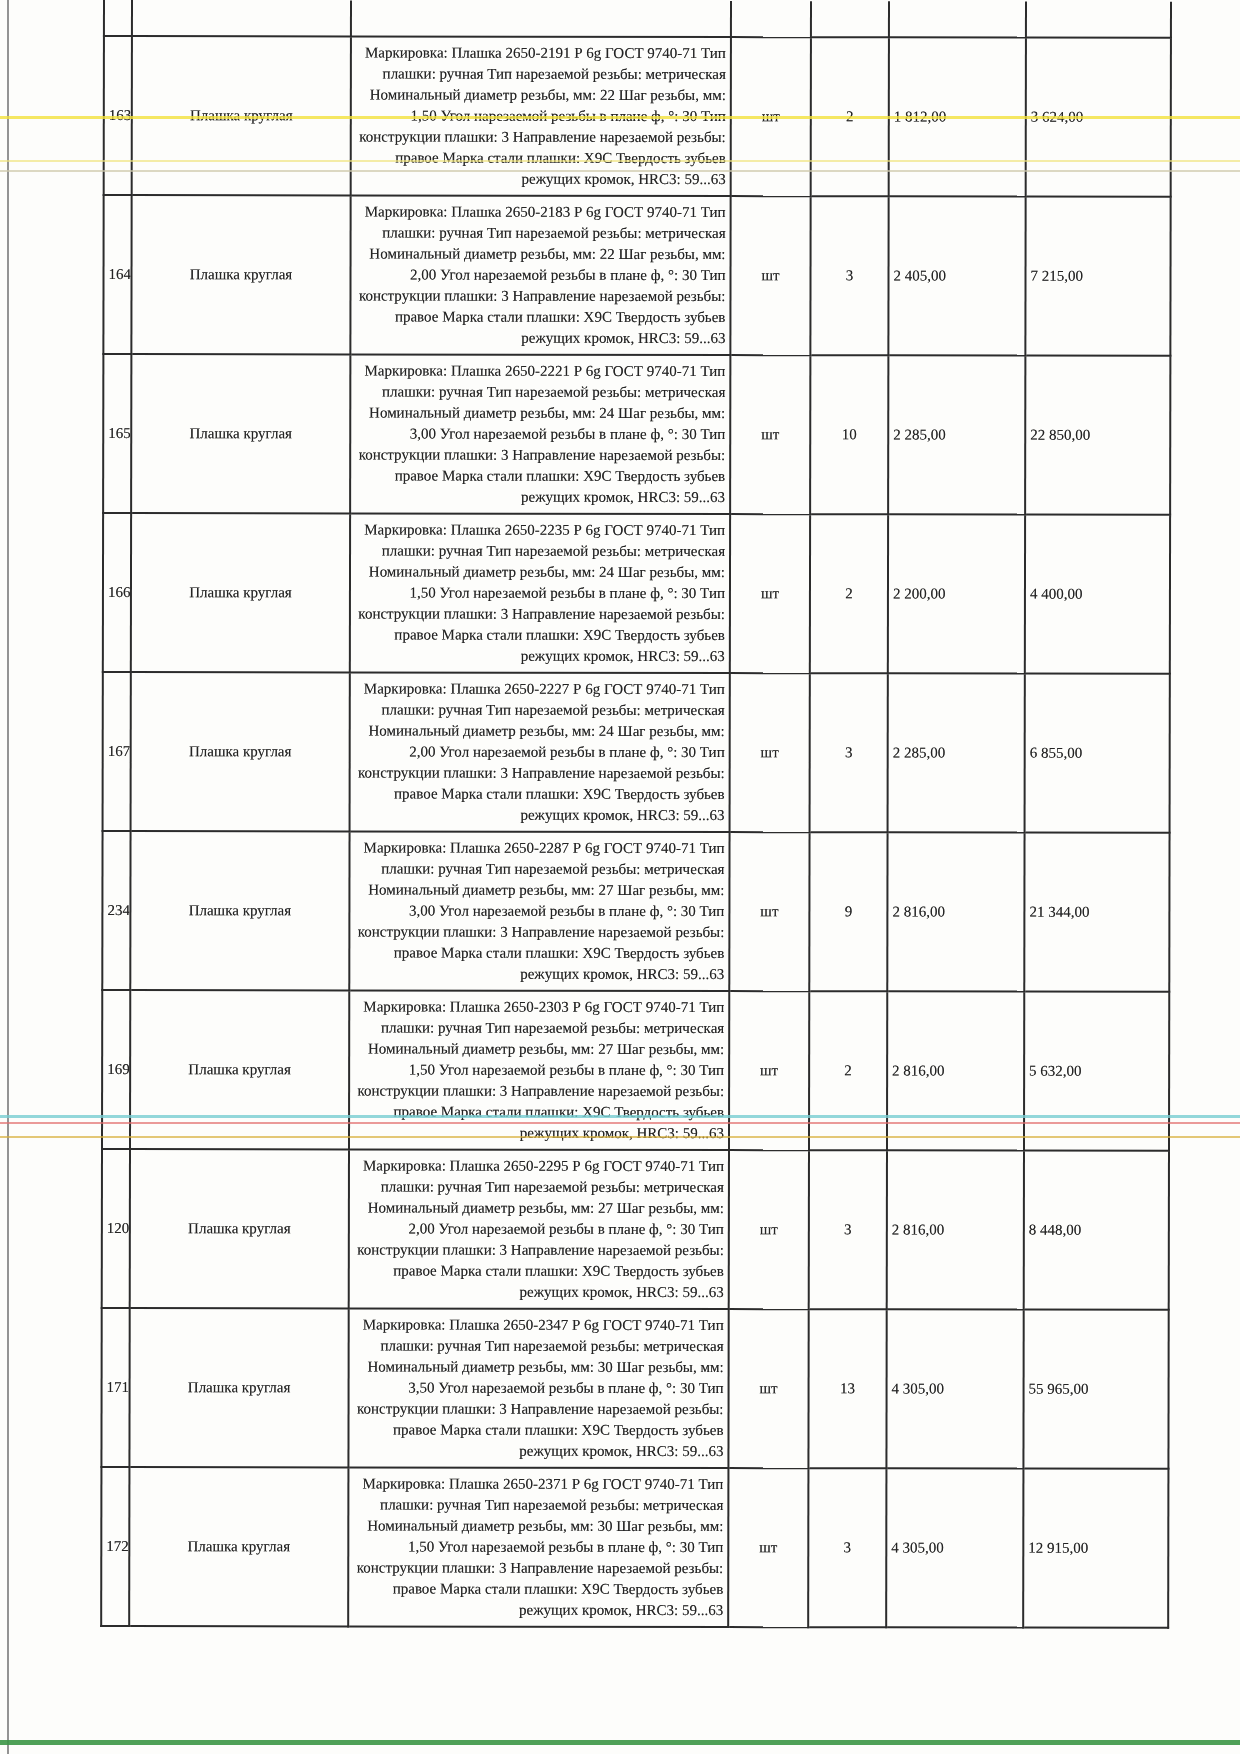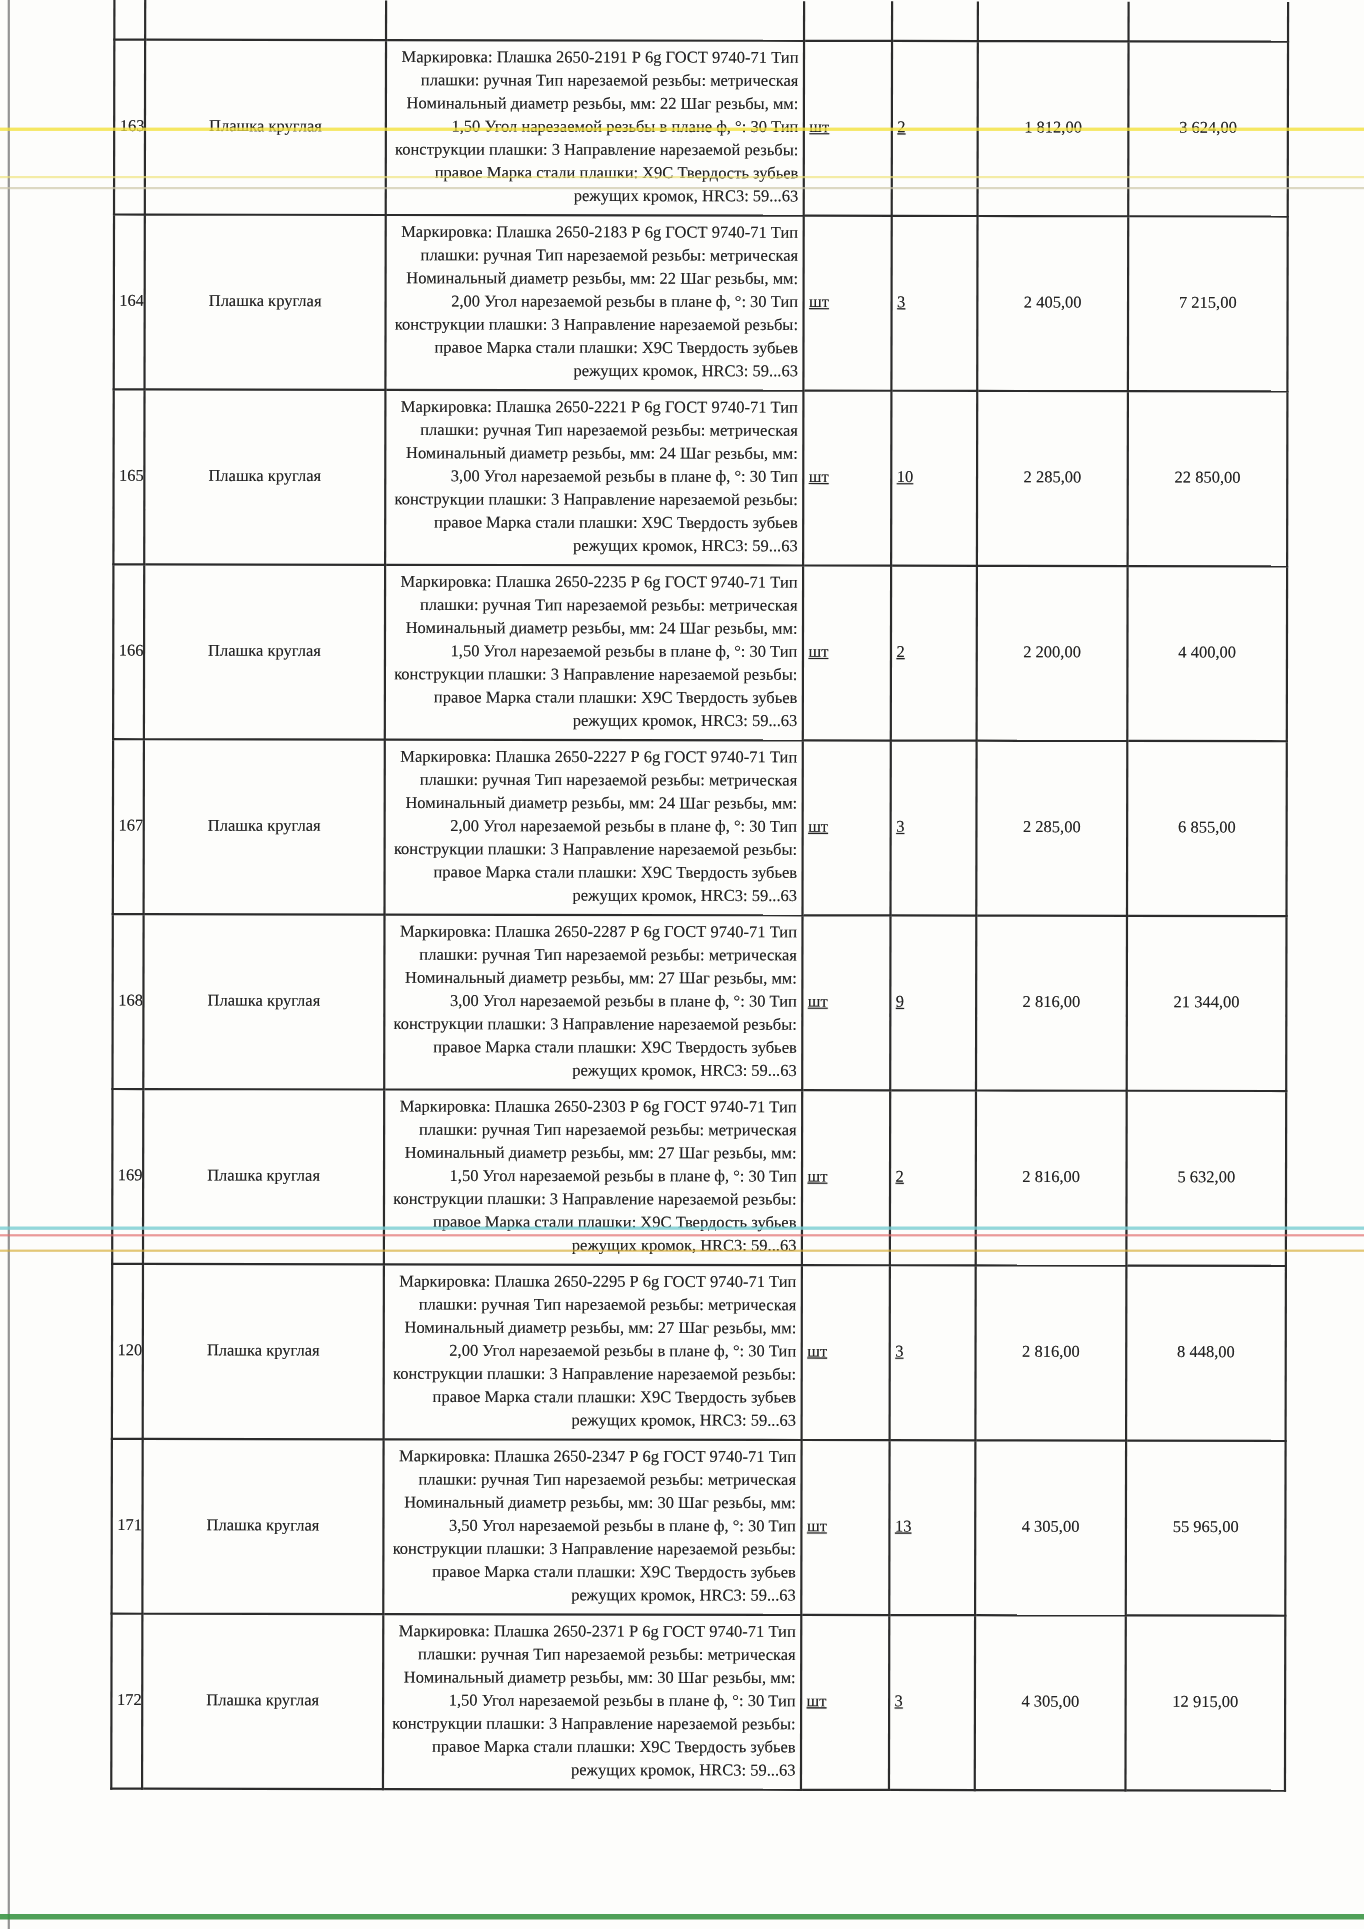--- a/index.html
+++ b/index.html
@@ -37,22 +37,22 @@
     color:#242424;
     text-shadow:0 0 .5px rgba(40,40,40,.55);
     overflow:hidden;
   }
   tr.spacer{height:36px;}
   tr.spacer td{border-top:none;}
   tr.item-row{height:159px;}
   td.c-num{text-align:center;padding-left:2px;padding-right:0;}
   td.c-name{text-align:center;padding-left:5px;}
   td.c-desc{text-align:right;padding:4px 10px;}
-  td.c-unit,td.c-qty{text-decoration:underline;}
-  td.c-price,td.c-total{text-align:center;}
+  td.c-unit,td.c-qty{text-align:center;}
+  td.c-price,td.c-total{}
   
   .streak{position:absolute;left:0;width:1240px;pointer-events:none;}
 </style>
 </head>
 <body>
 
 <div class="page">
 
   <div class="edge-line"></div>
 
@@ -122,21 +122,21 @@
       <td class="c-num">167</td>
       <td class="c-name">Плашка круглая</td>
       <td class="c-desc">Маркировка: Плашка 2650-2227 Р 6g ГОСТ 9740-71 Тип плашки: ручная Тип нарезаемой резьбы: метрическая Номинальный диаметр резьбы, мм: 24 Шаг резьбы, мм: 2,00 Угол нарезаемой резьбы в плане ф, °: 30 Тип конструкции плашки: 3 Направление нарезаемой резьбы: правое Марка стали плашки: Х9С Твердость зубьев режущих кромок, HRC3: 59...63</td>
       <td class="c-unit">шт</td>
       <td class="c-qty">3</td>
       <td class="c-price">2 285,00</td>
       <td class="c-total">6 855,00</td>
     </tr>
 
     <tr class="item-row">
-      <td class="c-num">168</td>
+      <td class="c-num">234</td>
       <td class="c-name">Плашка круглая</td>
       <td class="c-desc">Маркировка: Плашка 2650-2287 Р 6g ГОСТ 9740-71 Тип плашки: ручная Тип нарезаемой резьбы: метрическая Номинальный диаметр резьбы, мм: 27 Шаг резьбы, мм: 3,00 Угол нарезаемой резьбы в плане ф, °: 30 Тип конструкции плашки: 3 Направление нарезаемой резьбы: правое Марка стали плашки: Х9С Твердость зубьев режущих кромок, HRC3: 59...63</td>
       <td class="c-unit">шт</td>
       <td class="c-qty">9</td>
       <td class="c-price">2 816,00</td>
       <td class="c-total">21 344,00</td>
     </tr>
 
     <tr class="item-row">
       <td class="c-num">169</td>

